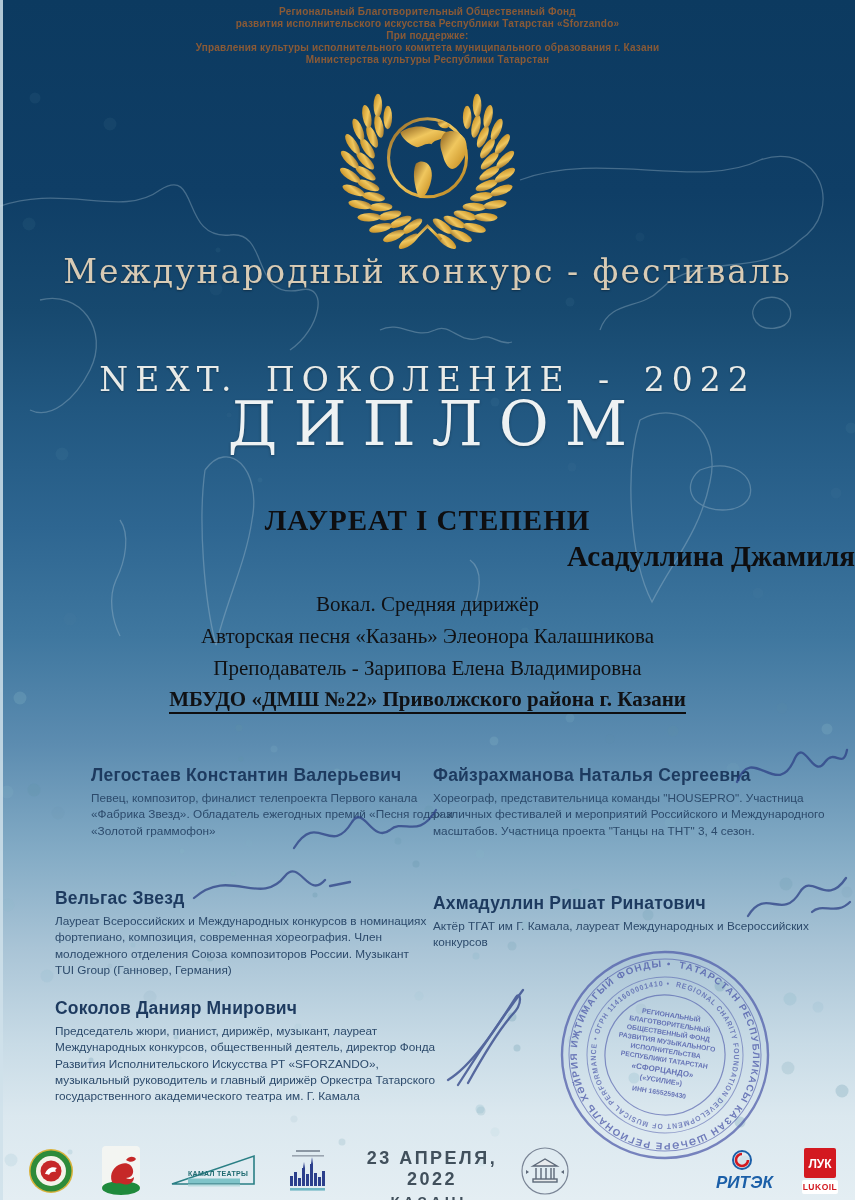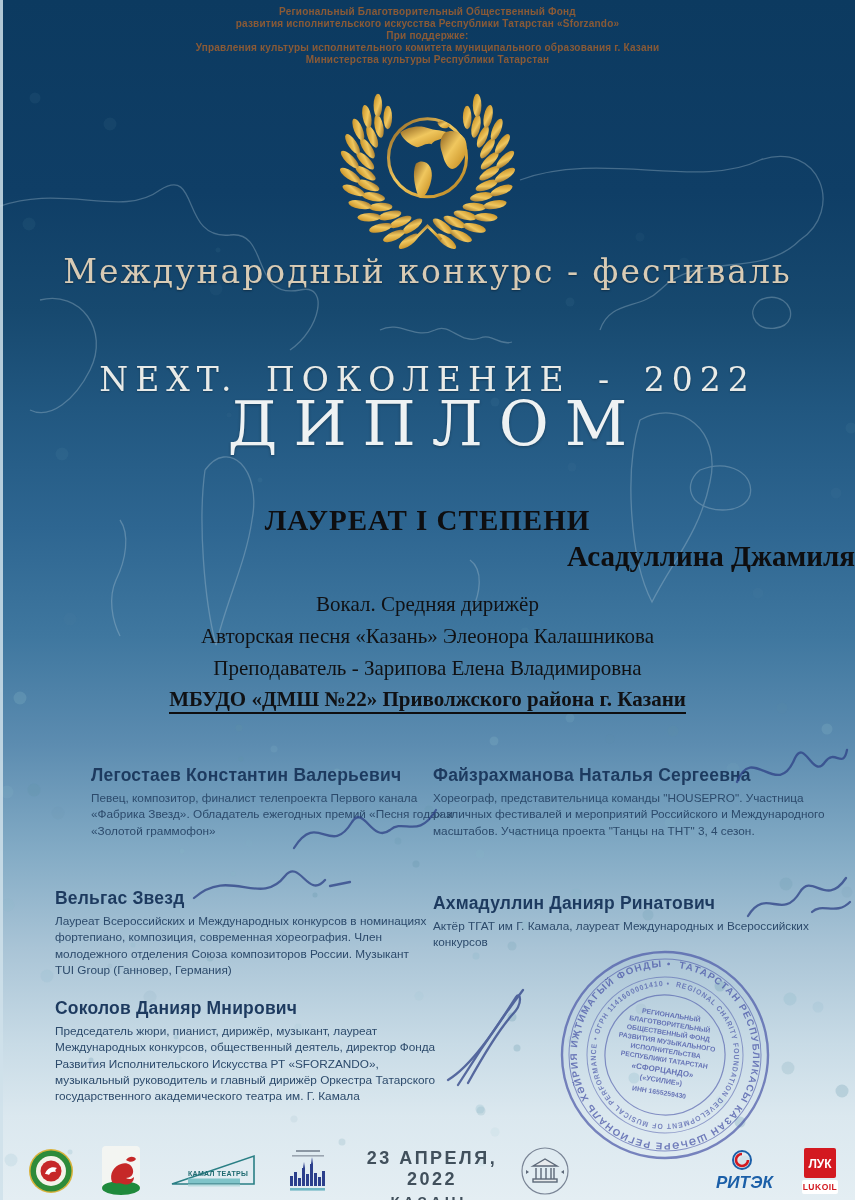--- a/index.html
+++ b/index.html
@@ -270,21 +270,21 @@
   </div>
   <div class="abs jury-block jb-1">
     <div class="jury-name">Файзрахманова Наталья Сергеевна</div>
     <div class="jury-bio">Хореограф, представительница команды "HOUSEPRO". Участница различных фестивалей и мероприятий Российского и Международного масштабов. Участница проекта "Танцы на ТНТ" 3, 4 сезон.</div>
   </div>
   <div class="abs jury-block jb-2">
     <div class="jury-name">Вельгас Звезд</div>
     <div class="jury-bio">Лауреат Всероссийских и Международных конкурсов в номинациях фортепиано, композиция, современная хореография. Член молодежного отделения Союза композиторов России. Музыкант TUI Group (Ганновер, Германия)</div>
   </div>
   <div class="abs jury-block jb-3">
-    <div class="jury-name">Ахмадуллин Данияр Ринатович</div>
+    <div class="jury-name">Ахмадуллин Ришат Ринатович</div>
     <div class="jury-bio">Актёр ТГАТ им Г. Камала, лауреат Международных и Всероссийских конкурсов</div>
   </div>
   <div class="abs jury-block jb-4">
     <div class="jury-name">Соколов Данияр Мнирович</div>
     <div class="jury-bio">Председатель жюри, пианист, дирижёр, музыкант, лауреат Международных конкурсов, общественный деятель, директор Фонда Развития Исполнительского Искусства РТ «SFORZANDO», музыкальный руководитель и главный дирижёр Оркестра Татарского государственного академического театра им. Г. Камала</div>
   </div>
 
   <svg class="abs sig" style="left:290px;top:800px" width="150" height="62" viewBox="0 0 150 62">
     <path d="M4,48 C28,10 40,58 62,22 C74,4 82,44 100,30 C114,18 128,40 146,10"></path>
   </svg>

